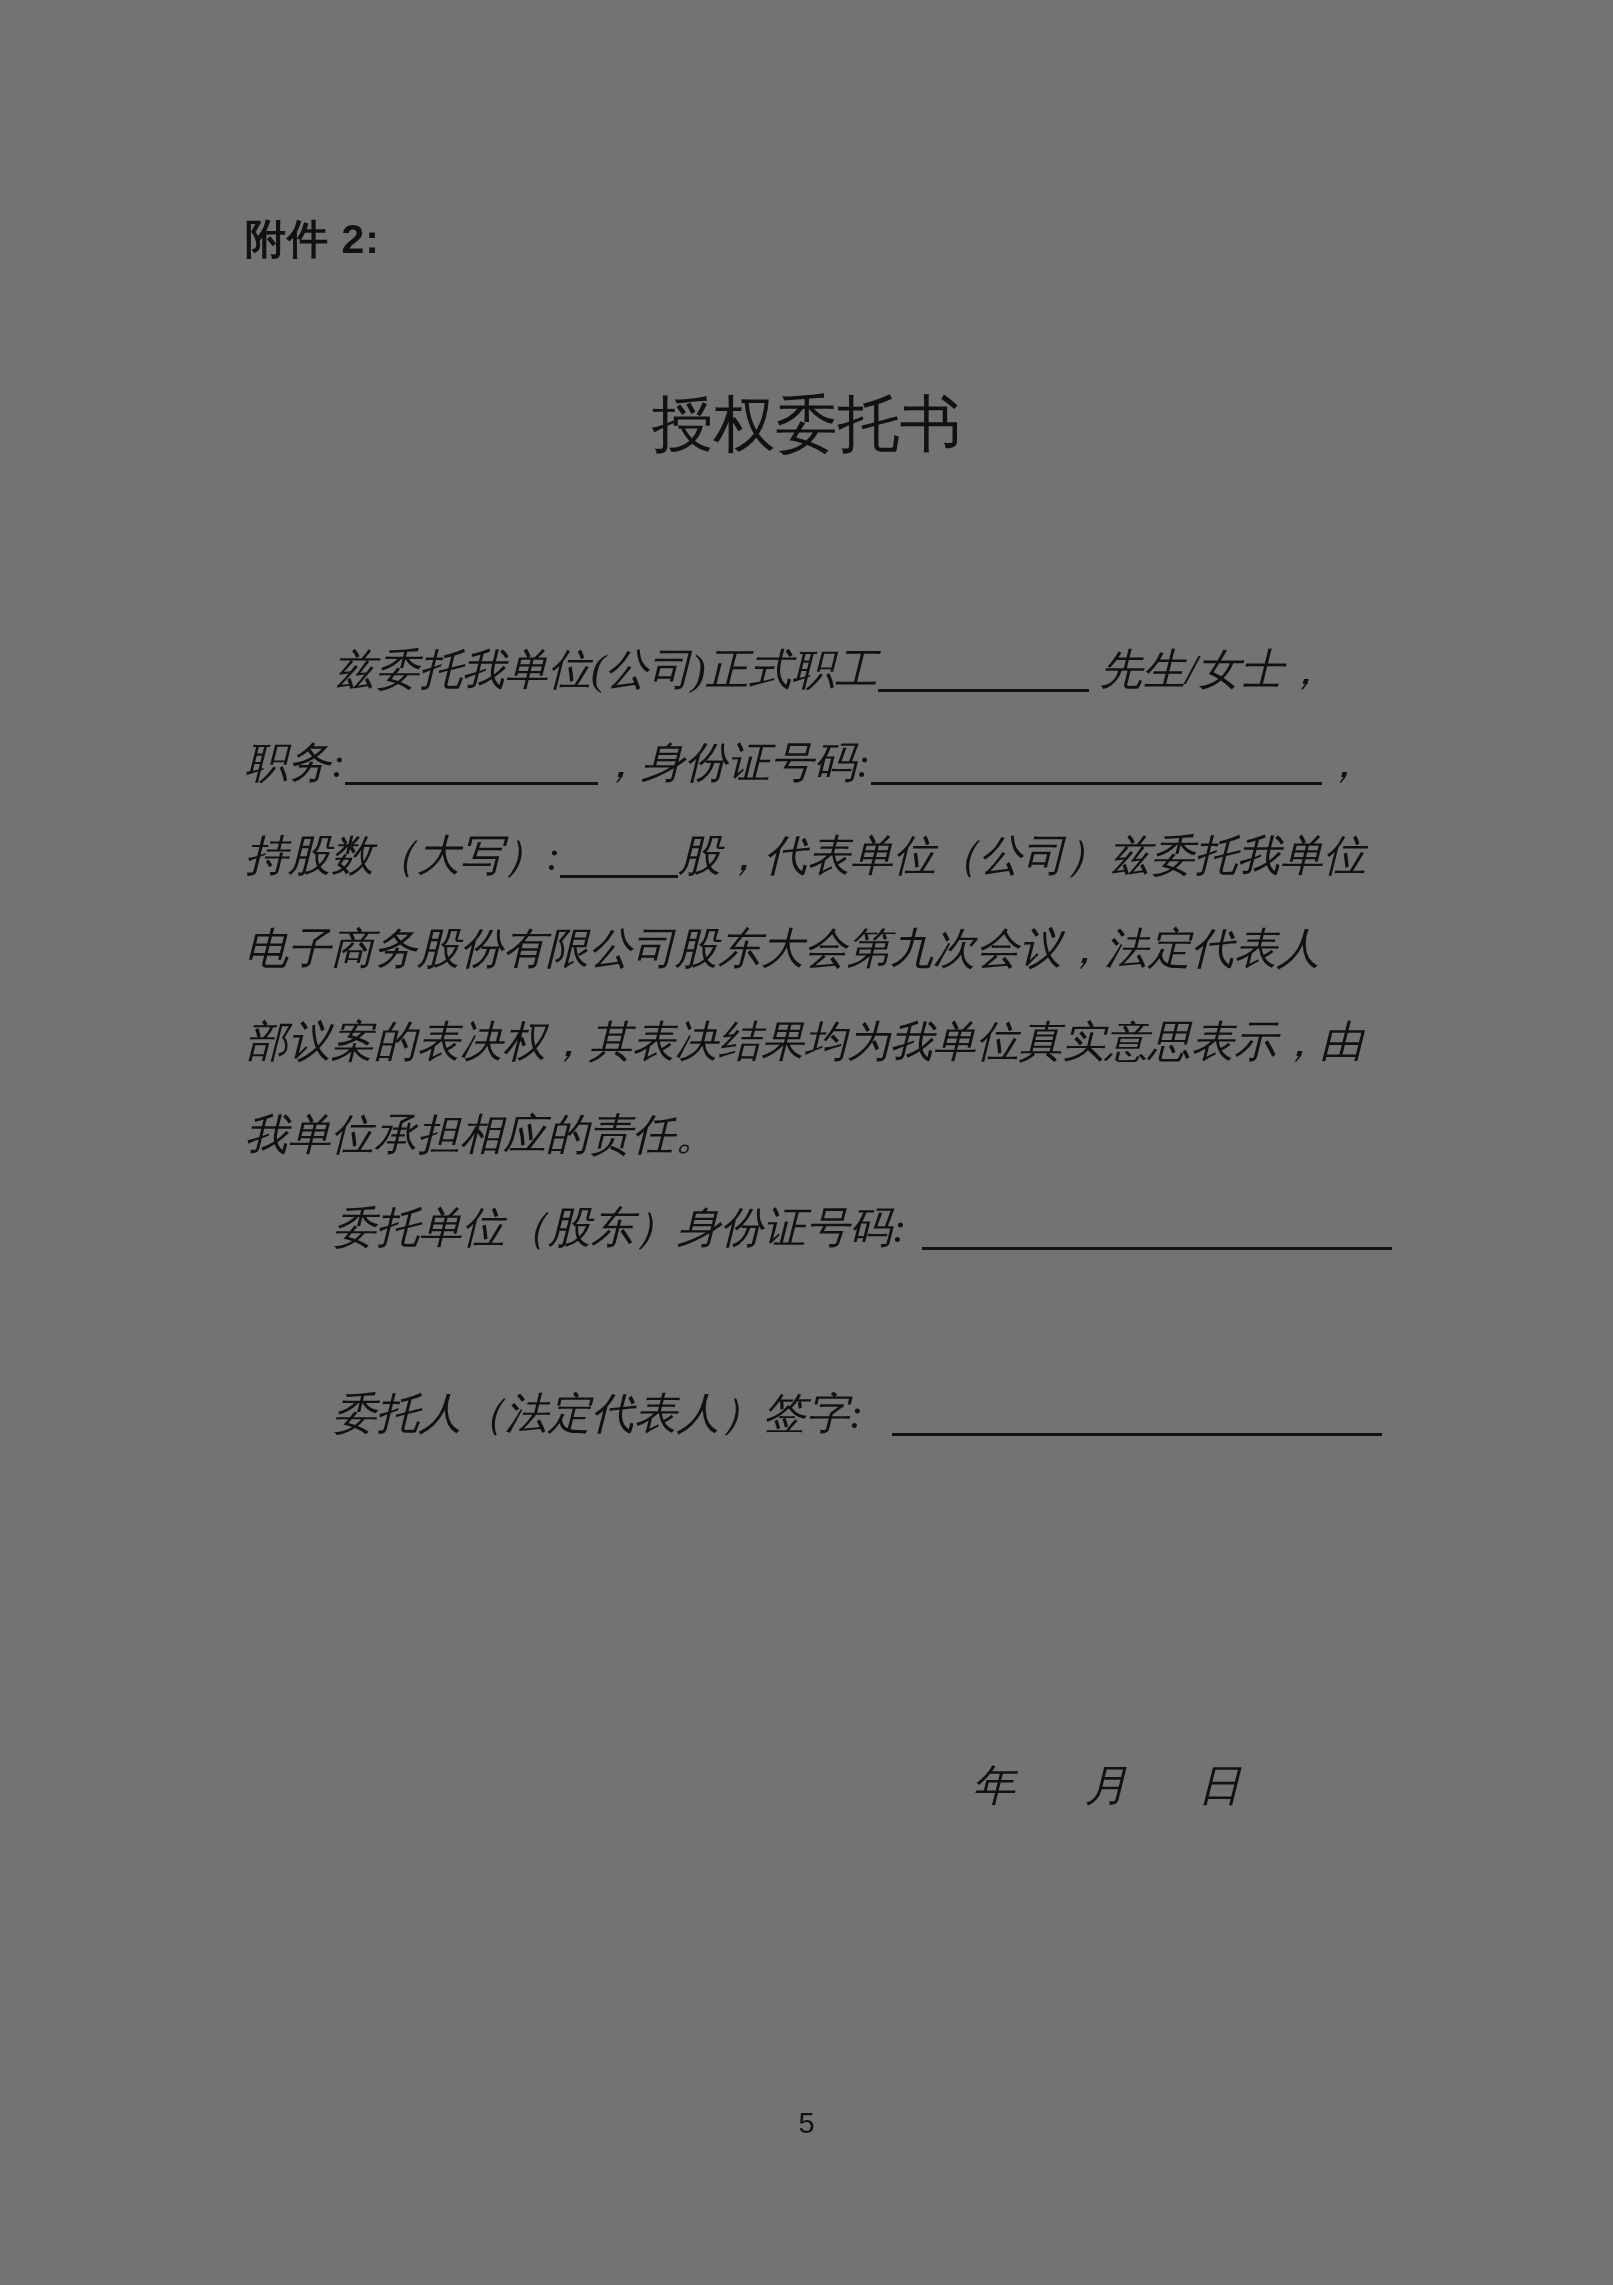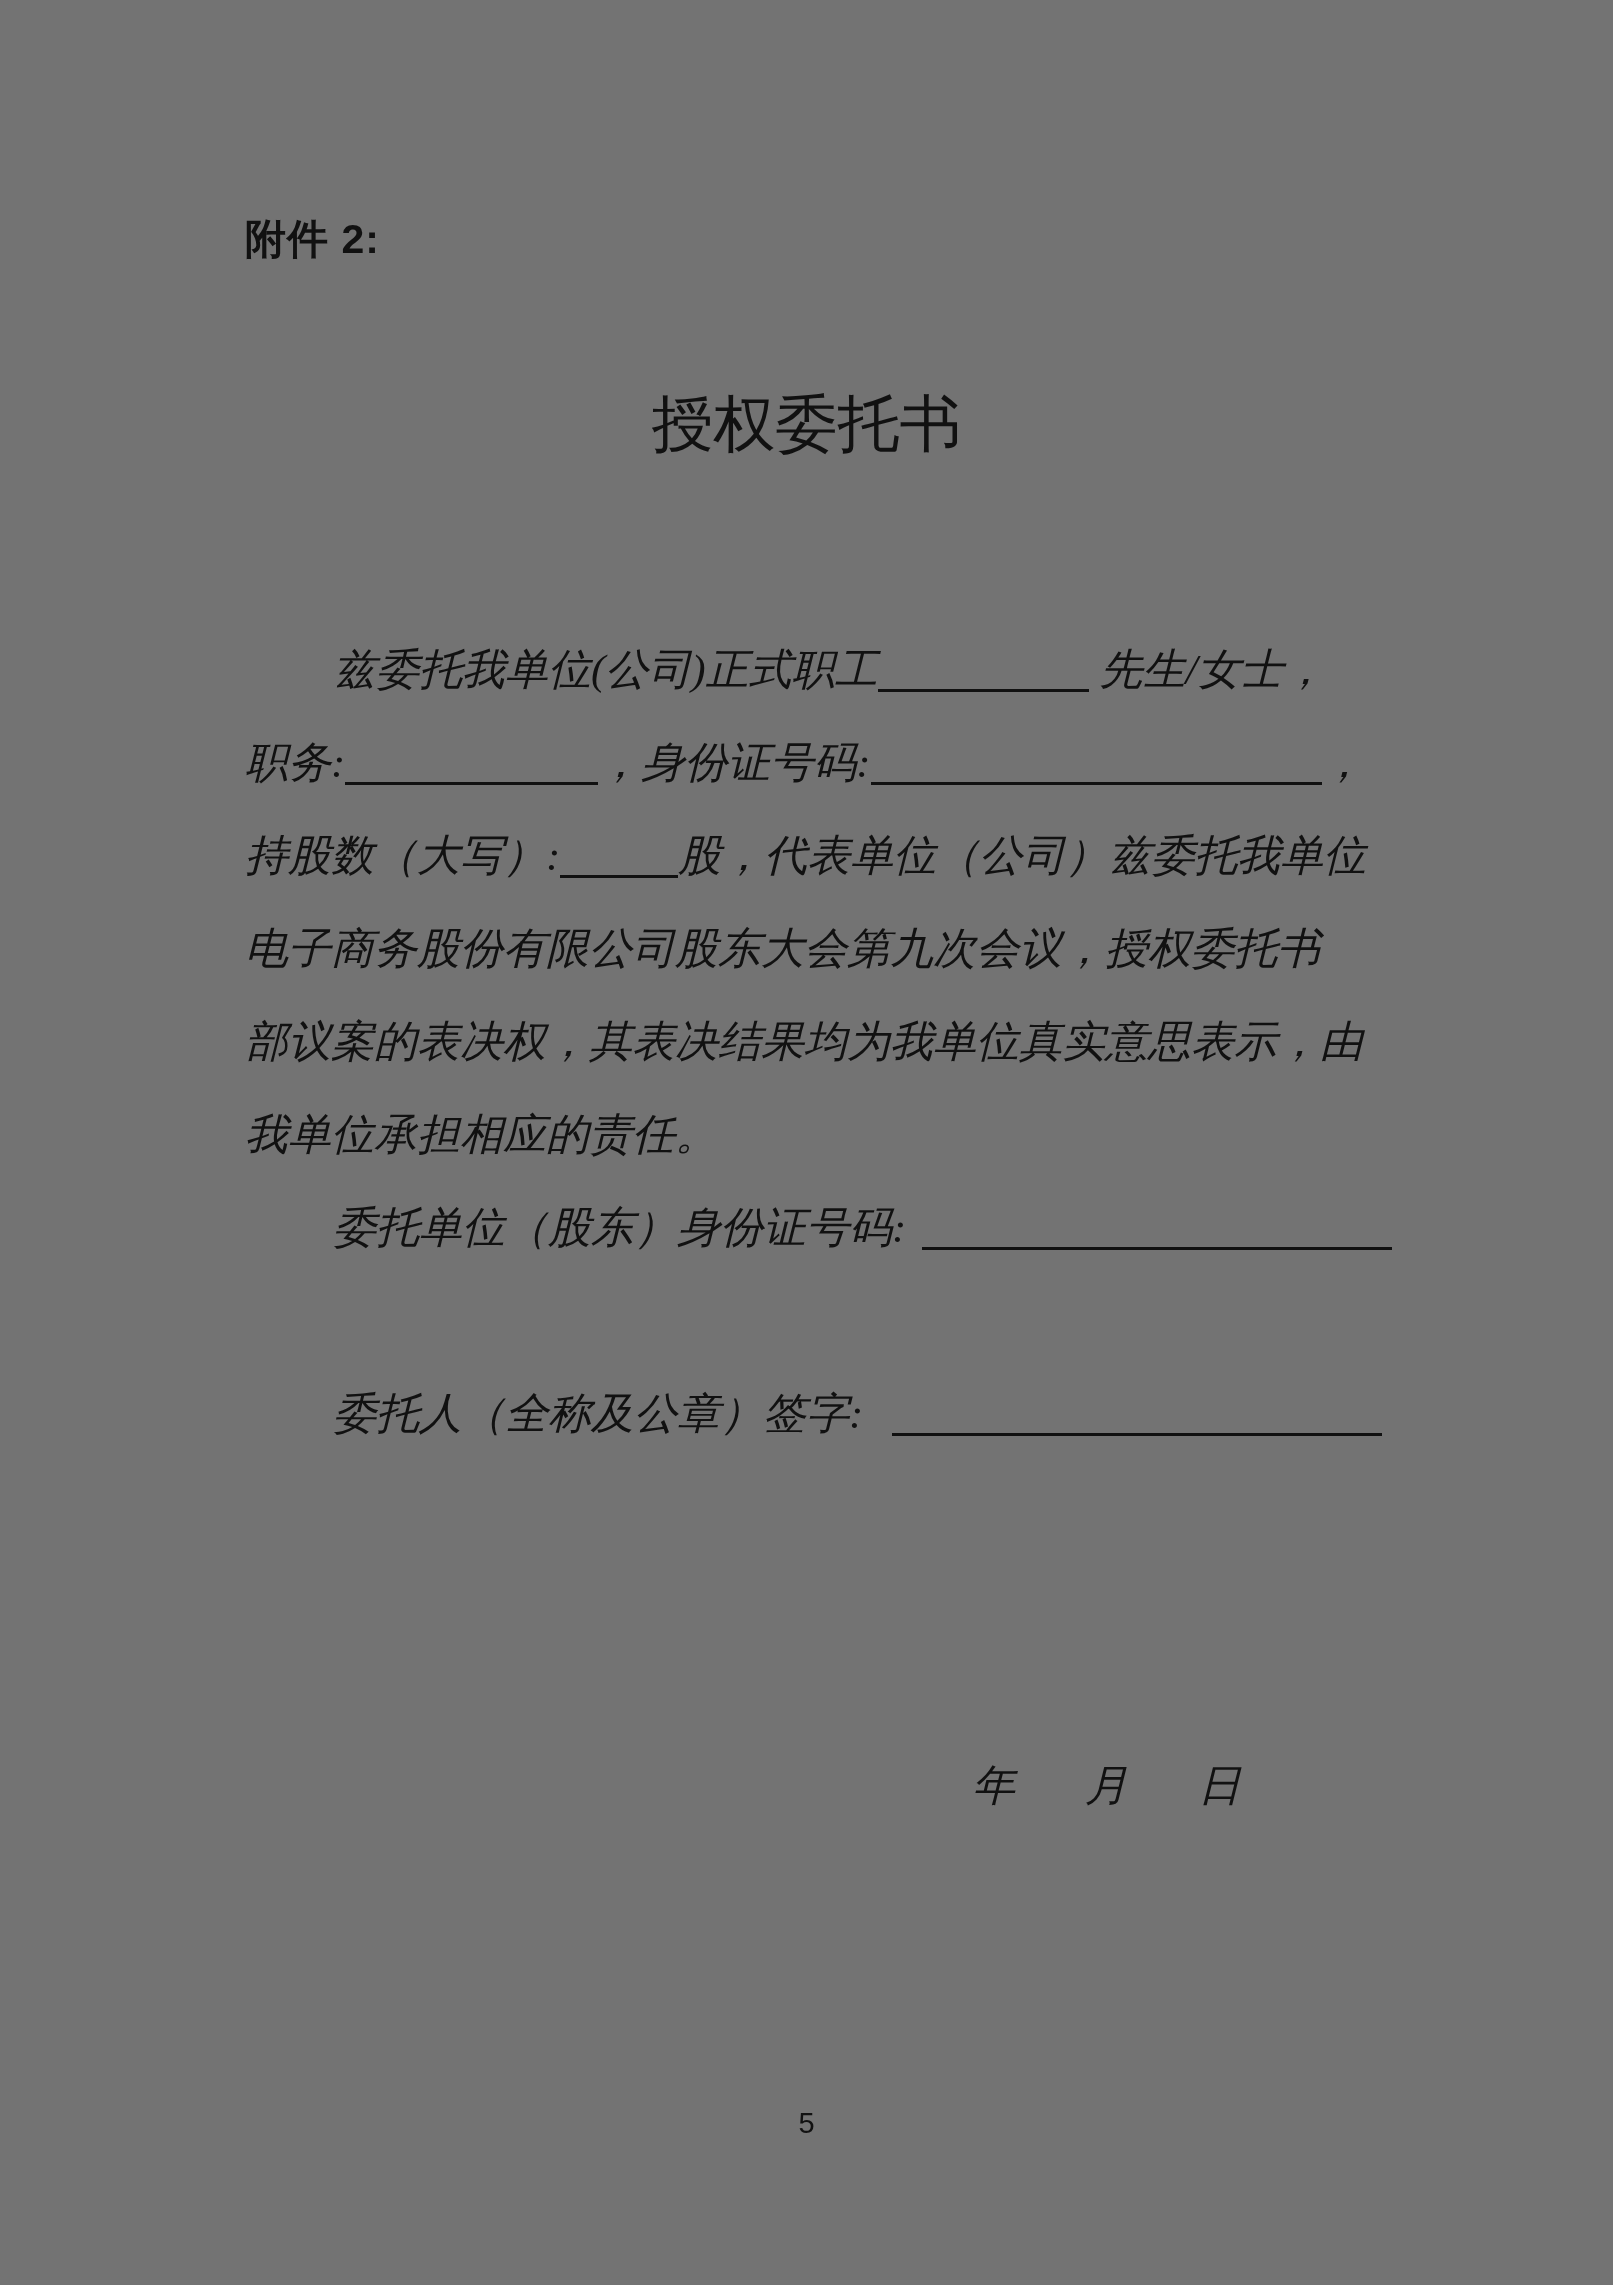--- a/index.html
+++ b/index.html
@@ -97,39 +97,39 @@
 
     <div class="line">
       <span>职务:</span><span class="u" style="width:253px"></span><span>，身份证号码:</span><span class="u" style="width:451px"></span><span>，</span>
     </div>
 
     <div class="line">
       <span>持股数（大写）:</span><span class="u" style="width:118px"></span><span>股，代表单位（公司）兹委托我单位</span>
     </div>
 
     <div class="line">
-      <span>电子商务股份有限公司股东大会第九次会议，授权委托书</span>
+      <span>电子商务股份有限公司股东大会第九次会议，法定代表人</span>
     </div>
 
     <div class="line">
       <span>部议案的表决权，其表决结果均为我单位真实意思表示，由</span>
     </div>
 
     <div class="line">
       <span>我单位承担相应的责任。</span>
     </div>
 
     <div class="line indent">
       <span>委托单位（股东）身份证号码:</span><span class="u" style="width:470px; margin-left:15.7px"></span>
     </div>
 
     <div class="spacer-95"></div>
 
     <div class="line indent">
-      <span>委托人（全称及公章）签字:</span><span class="u" style="width:490px; margin-left:29px"></span>
+      <span>委托人（法定代表人）签字:</span><span class="u" style="width:490px; margin-left:29px"></span>
     </div>
 
     <div class="spacer-285"></div>
 
     <div class="date-line">
       <span>年</span>
       <span>月</span>
       <span>日</span>
     </div>
 

